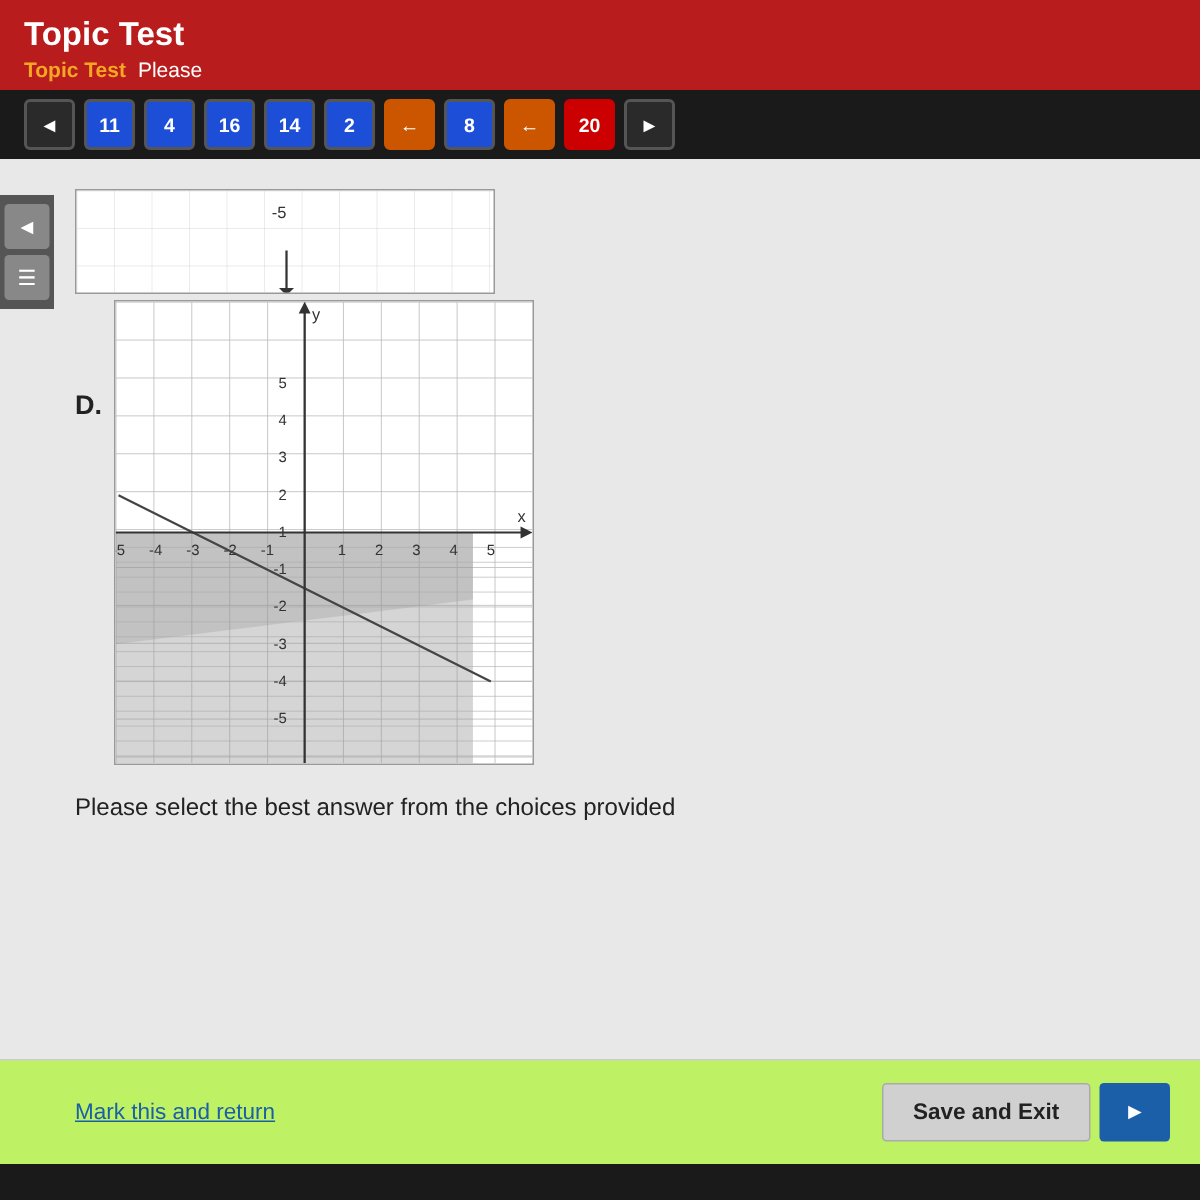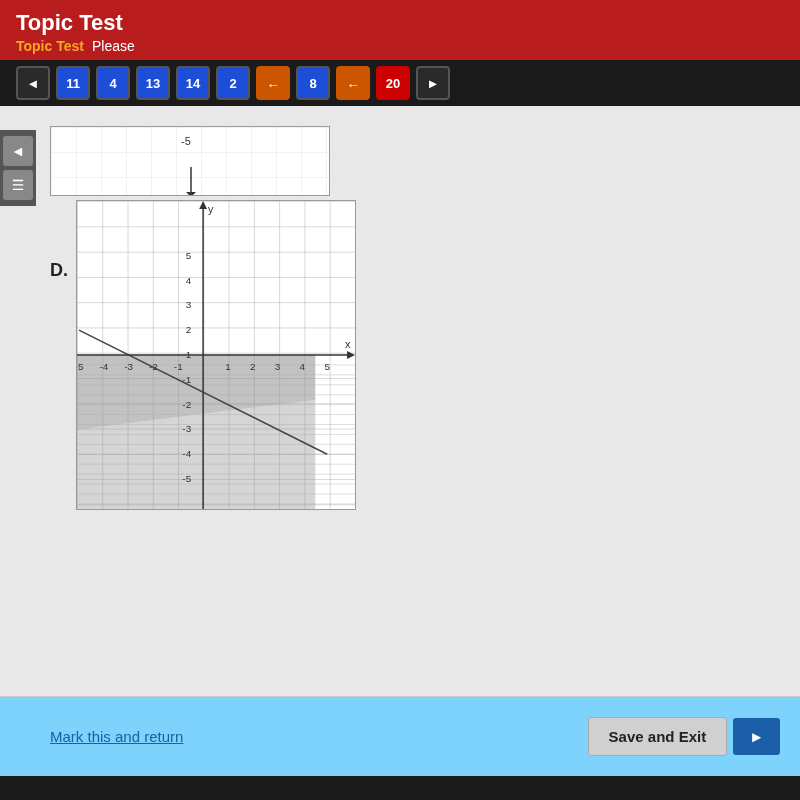--- a/index.html
+++ b/index.html
@@ -153,38 +153,37 @@
       font-size: 16px;
       color: #222;
     }
 
     
     .bottom-bar {
       position: absolute;
       bottom: 0;
       left: 0;
       right: 0;
-      height: 80px;
-      background: #7dd3fc;
+      height: 70px;
+      background: #bef264;
       display: flex;
       align-items: center;
       justify-content: space-between;
       padding: 0 20px 0 50px;
       border-top: 1px solid #ccc;
     }
     .mark-return-link {
       color: #1a5fa8;
       text-decoration: underline;
       cursor: pointer;
       font-size: 15px;
     }
     .bottom-right-btns {
       display: flex;
       gap: 6px;
-      align-items: center;
     }
     .save-exit-btn {
       background: #d0d0d0;
       border: 1px solid #aaa;
       padding: 10px 20px;
       font-size: 15px;
       font-weight: bold;
       cursor: pointer;
       border-radius: 3px;
       color: #222;
@@ -215,21 +214,21 @@
   <div class="header-breadcrumb">
     <span class="breadcrumb-link">Topic Test</span>
     <span class="breadcrumb-active">Please</span>
   </div>
 </div>
 
 <div class="nav-bar">
   <div class="nav-btn nav-arrow">◄</div>
   <div class="nav-btn">11</div>
   <div class="nav-btn">4</div>
-  <div class="nav-btn">13</div>
+  <div class="nav-btn">16</div>
   <div class="nav-btn">14</div>
   <div class="nav-btn">2</div>
   <div class="nav-btn arrow-btn">←</div>
   <div class="nav-btn">8</div>
   <div class="nav-btn arrow-btn">←</div>
   <div class="nav-btn active">20</div>
   <div class="nav-btn nav-arrow">►</div>
 </div>
 
 <div class="left-sidebar">
@@ -327,20 +326,21 @@
           <text x="115" y="183" font-size="10" text-anchor="end" fill="#333">-1</text>
           <text x="115" y="208" font-size="10" text-anchor="end" fill="#333">-2</text>
           <text x="115" y="233" font-size="10" text-anchor="end" fill="#333">-3</text>
           <text x="115" y="258" font-size="10" text-anchor="end" fill="#333">-4</text>
           <text x="115" y="283" font-size="10" text-anchor="end" fill="#333">-5</text>
         </svg>
       </div>
     </div>
   </div>
 
+  <div class="instruction-text" style="margin-left:30px; margin-top: 20px;">Please select the best answer from the choices provided</div>
 
   <div class="bottom-bar">
     <span class="mark-return-link">Mark this and return</span>
     <div class="bottom-right-btns">
       <button class="save-exit-btn">Save and Exit</button>
       <button class="next-btn">►</button>
     </div>
   </div>
 </div>
 

